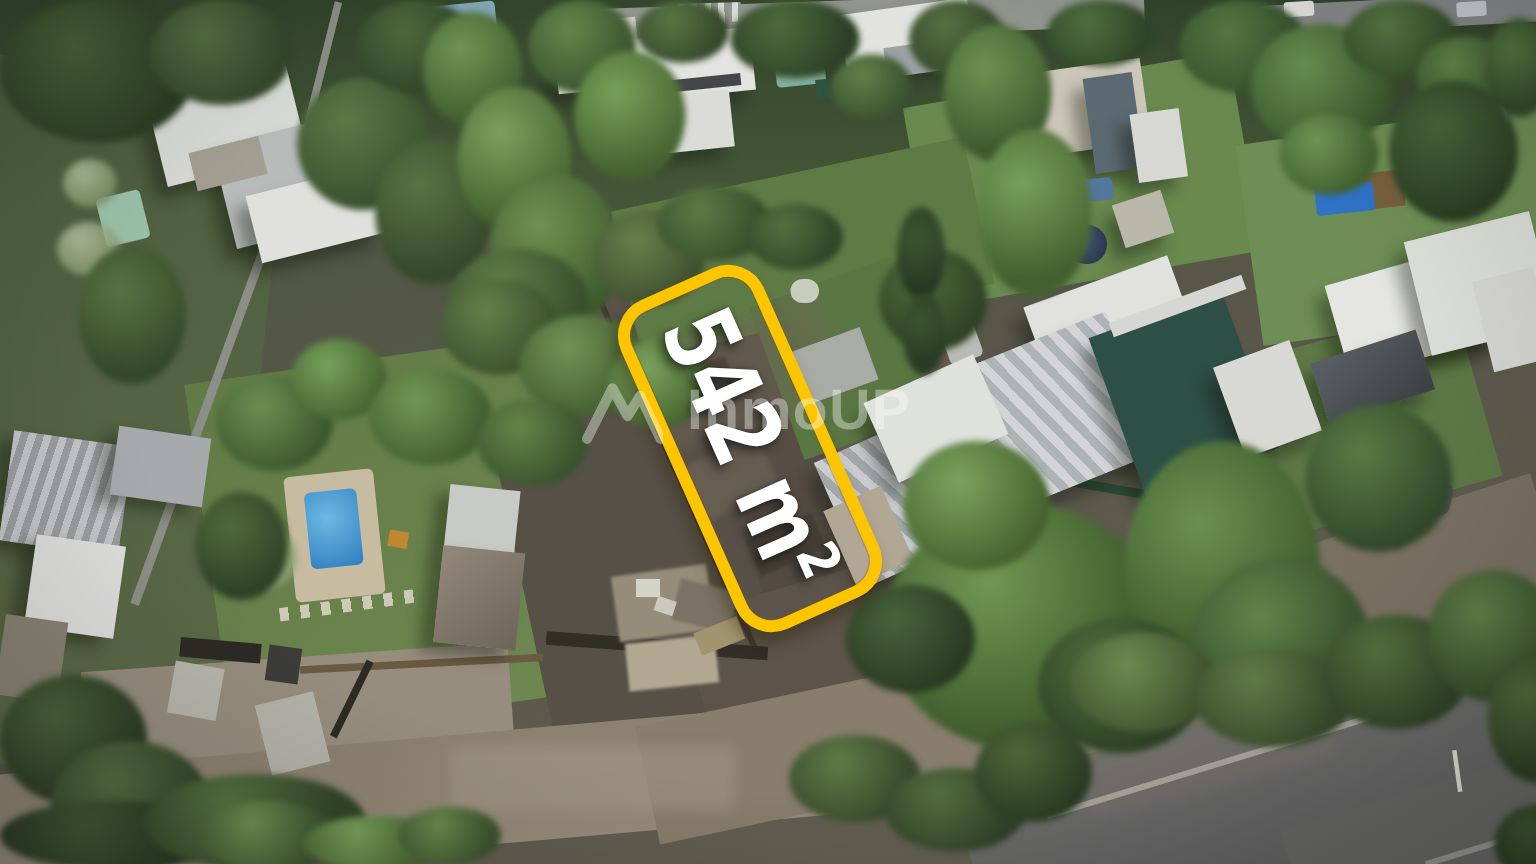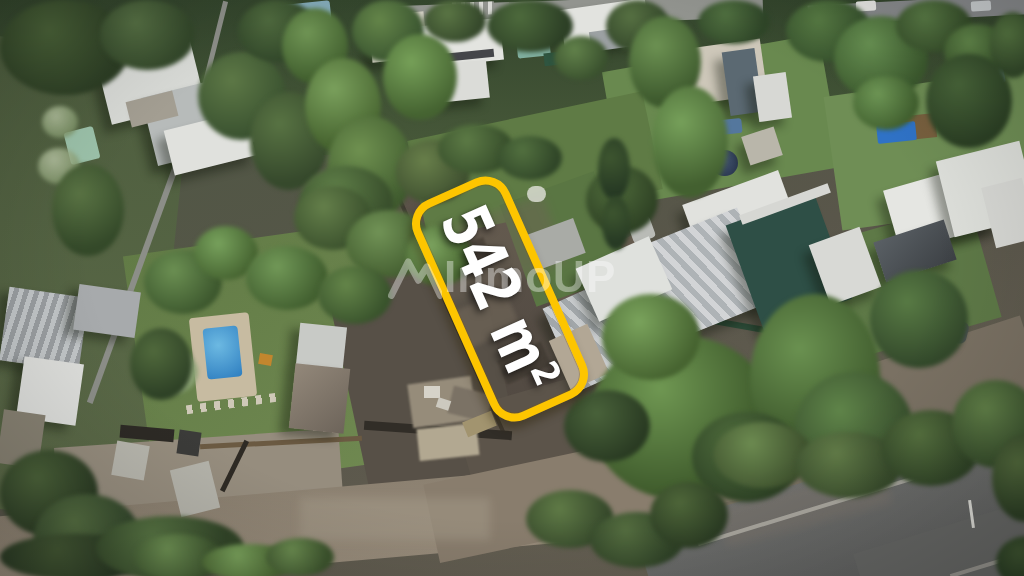--- a/index.html
+++ b/index.html
@@ -8,22 +8,22 @@
   .el{position:absolute;}
   #plot-outline{position:absolute;left:448px;top:179px;width:104px;height:240px;
       box-sizing:border-box;border:8px solid #FDC500;border-radius:26px;
       transform:rotate(-24deg);z-index:20;
       box-shadow:-5px 6px 10px rgba(40,30,0,0.40), inset 0 0 0 1px rgba(130,85,0,0.30);}
   #plot-label{position:absolute;top:50%;left:50%;width:235px;
       transform:translate(-50%,-50%) rotate(90deg) scale(0.92,1.22);
       text-align:center;white-space:nowrap;
       font-family:"DejaVu Sans",sans-serif;font-weight:800;font-size:54px;color:#fff;
       text-shadow:2px 3px 7px rgba(0,0,0,0.55), 0 0 2px rgba(0,0,0,0.35);}
-  #watermark{position:absolute;left:388px;top:252px;display:flex;align-items:center;gap:2px;
-      z-index:30;color:#fff;opacity:0.38;font-weight:700;font-size:44px;letter-spacing:1px;
+  #watermark{position:absolute;left:388px;top:252px;display:flex;align-items:center;gap:16px;
+      z-index:30;color:#fff;opacity:0.38;font-weight:700;font-size:38px;letter-spacing:1px;
       font-family:"Liberation Sans",sans-serif;}
   #vignette{position:absolute;inset:0;z-index:25;pointer-events:none;
       background:radial-gradient(ellipse at 50% 45%, rgba(0,0,0,0) 58%, rgba(0,0,0,0.20) 100%);}
 </style>
 </head>
 <body>
 
 <div id="stage">
   <div id="scene" style="position: absolute; inset: 0px; background: rgb(87, 96, 74);">
       <div class="el" style="left: 0px; top: 0px; width: 1024px; height: 576px; background: linear-gradient(160deg, rgb(76, 87, 66), rgb(89, 86, 74) 55%, rgb(107, 100, 87)); z-index: 1;"></div>

